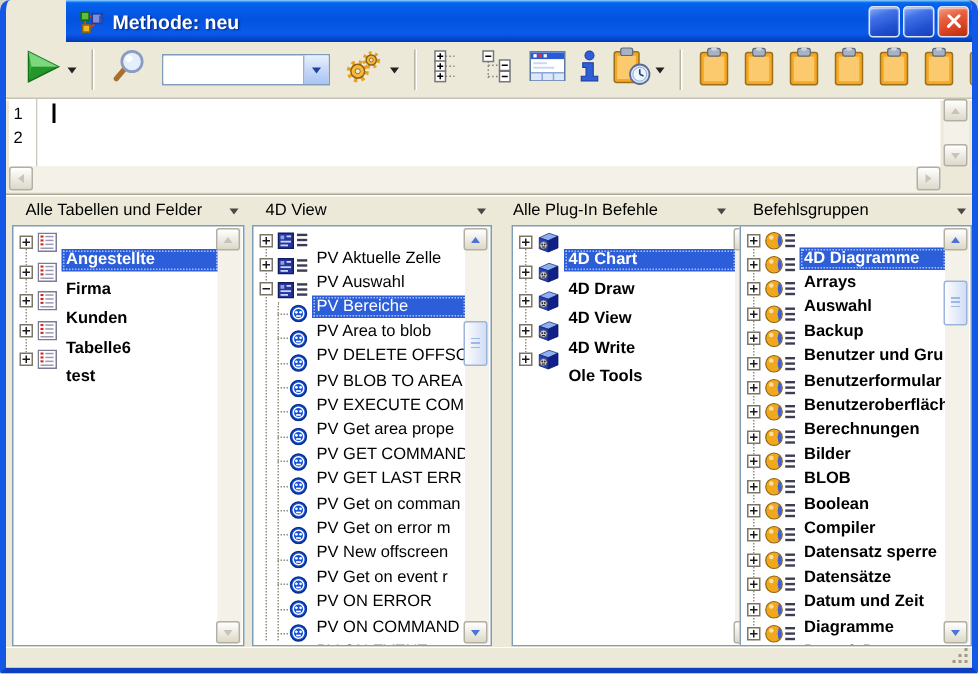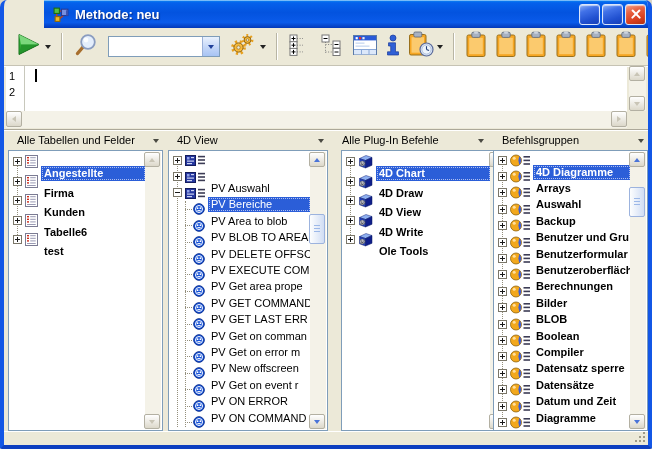--- a/index.html
+++ b/index.html
@@ -420,20 +420,21 @@
                 <rect x="0.5" y="1.5" width="10" height="10" fill="#25379f" stroke="#131c5e"></rect>
                 <rect x="2" y="3" width="2.5" height="2.5" fill="#8fa0e8"></rect>
                 <rect x="6" y="3" width="3" height="1.2" fill="#cdd4f4"></rect>
                 <rect x="2" y="6.5" width="7" height="1.2" fill="#cdd4f4"></rect>
                 <rect x="2" y="9" width="5" height="1.2" fill="#cdd4f4"></rect>
                 <rect x="13" y="1.8" width="7" height="1.6" fill="#3c3c55"></rect>
                 <rect x="13" y="5.2" width="7" height="1.6" fill="#3c3c55"></rect>
                 <rect x="13" y="8.6" width="7" height="1.6" fill="#3c3c55"></rect>
               </svg>
             </span>
+            <span class="tlabel">PV Aktuelle Zelle</span>
           </div>
           <div class="trow lvl0">
             <span class="expander plus"></span>
             <span class="ticon">
               <svg width="20" height="12" viewBox="0 0 20 12">
                 <rect x="0.5" y="1.5" width="10" height="10" fill="#25379f" stroke="#131c5e"></rect>
                 <rect x="2" y="3" width="2.5" height="2.5" fill="#8fa0e8"></rect>
                 <rect x="6" y="3" width="3" height="1.2" fill="#cdd4f4"></rect>
                 <rect x="2" y="6.5" width="7" height="1.2" fill="#cdd4f4"></rect>
                 <rect x="2" y="9" width="5" height="1.2" fill="#cdd4f4"></rect>
@@ -477,34 +478,34 @@
             <span class="stub"></span>
             <span class="ticon">
               <svg width="12" height="12" viewBox="0 0 12 12">
                 <circle cx="6" cy="6" r="5.3" fill="#1652d8" stroke="#0a2f90"></circle>
                 <circle cx="6" cy="6" r="3.5" fill="none" stroke="#ffffff"></circle>
                 <circle cx="4.6" cy="5.2" r="0.9" fill="#ffffff"></circle>
                 <circle cx="7.4" cy="5.2" r="0.9" fill="#ffffff"></circle>
                 <rect x="4.4" y="7.1" width="3.2" height="1.1" fill="#ffffff"></rect>
               </svg>
             </span>
+            <span class="tlabel">PV DELETE OFFSC</span>
+          </div>
+          <div class="trow lvl1">
+            <span class="stub"></span>
+            <span class="ticon">
+              <svg width="12" height="12" viewBox="0 0 12 12">
+                <circle cx="6" cy="6" r="5.3" fill="#1652d8" stroke="#0a2f90"></circle>
+                <circle cx="6" cy="6" r="3.5" fill="none" stroke="#ffffff"></circle>
+                <circle cx="4.6" cy="5.2" r="0.9" fill="#ffffff"></circle>
+                <circle cx="7.4" cy="5.2" r="0.9" fill="#ffffff"></circle>
+                <rect x="4.4" y="7.1" width="3.2" height="1.1" fill="#ffffff"></rect>
+              </svg>
+            </span>
             <span class="tlabel">PV BLOB TO AREA</span>
-          </div>
-          <div class="trow lvl1">
-            <span class="stub"></span>
-            <span class="ticon">
-              <svg width="12" height="12" viewBox="0 0 12 12">
-                <circle cx="6" cy="6" r="5.3" fill="#1652d8" stroke="#0a2f90"></circle>
-                <circle cx="6" cy="6" r="3.5" fill="none" stroke="#ffffff"></circle>
-                <circle cx="4.6" cy="5.2" r="0.9" fill="#ffffff"></circle>
-                <circle cx="7.4" cy="5.2" r="0.9" fill="#ffffff"></circle>
-                <rect x="4.4" y="7.1" width="3.2" height="1.1" fill="#ffffff"></rect>
-              </svg>
-            </span>
-            <span class="tlabel">PV DELETE OFFSC</span>
           </div>
           <div class="trow lvl1">
             <span class="stub"></span>
             <span class="ticon">
               <svg width="12" height="12" viewBox="0 0 12 12">
                 <circle cx="6" cy="6" r="5.3" fill="#1652d8" stroke="#0a2f90"></circle>
                 <circle cx="6" cy="6" r="3.5" fill="none" stroke="#ffffff"></circle>
                 <circle cx="4.6" cy="5.2" r="0.9" fill="#ffffff"></circle>
                 <circle cx="7.4" cy="5.2" r="0.9" fill="#ffffff"></circle>
                 <rect x="4.4" y="7.1" width="3.2" height="1.1" fill="#ffffff"></rect>

